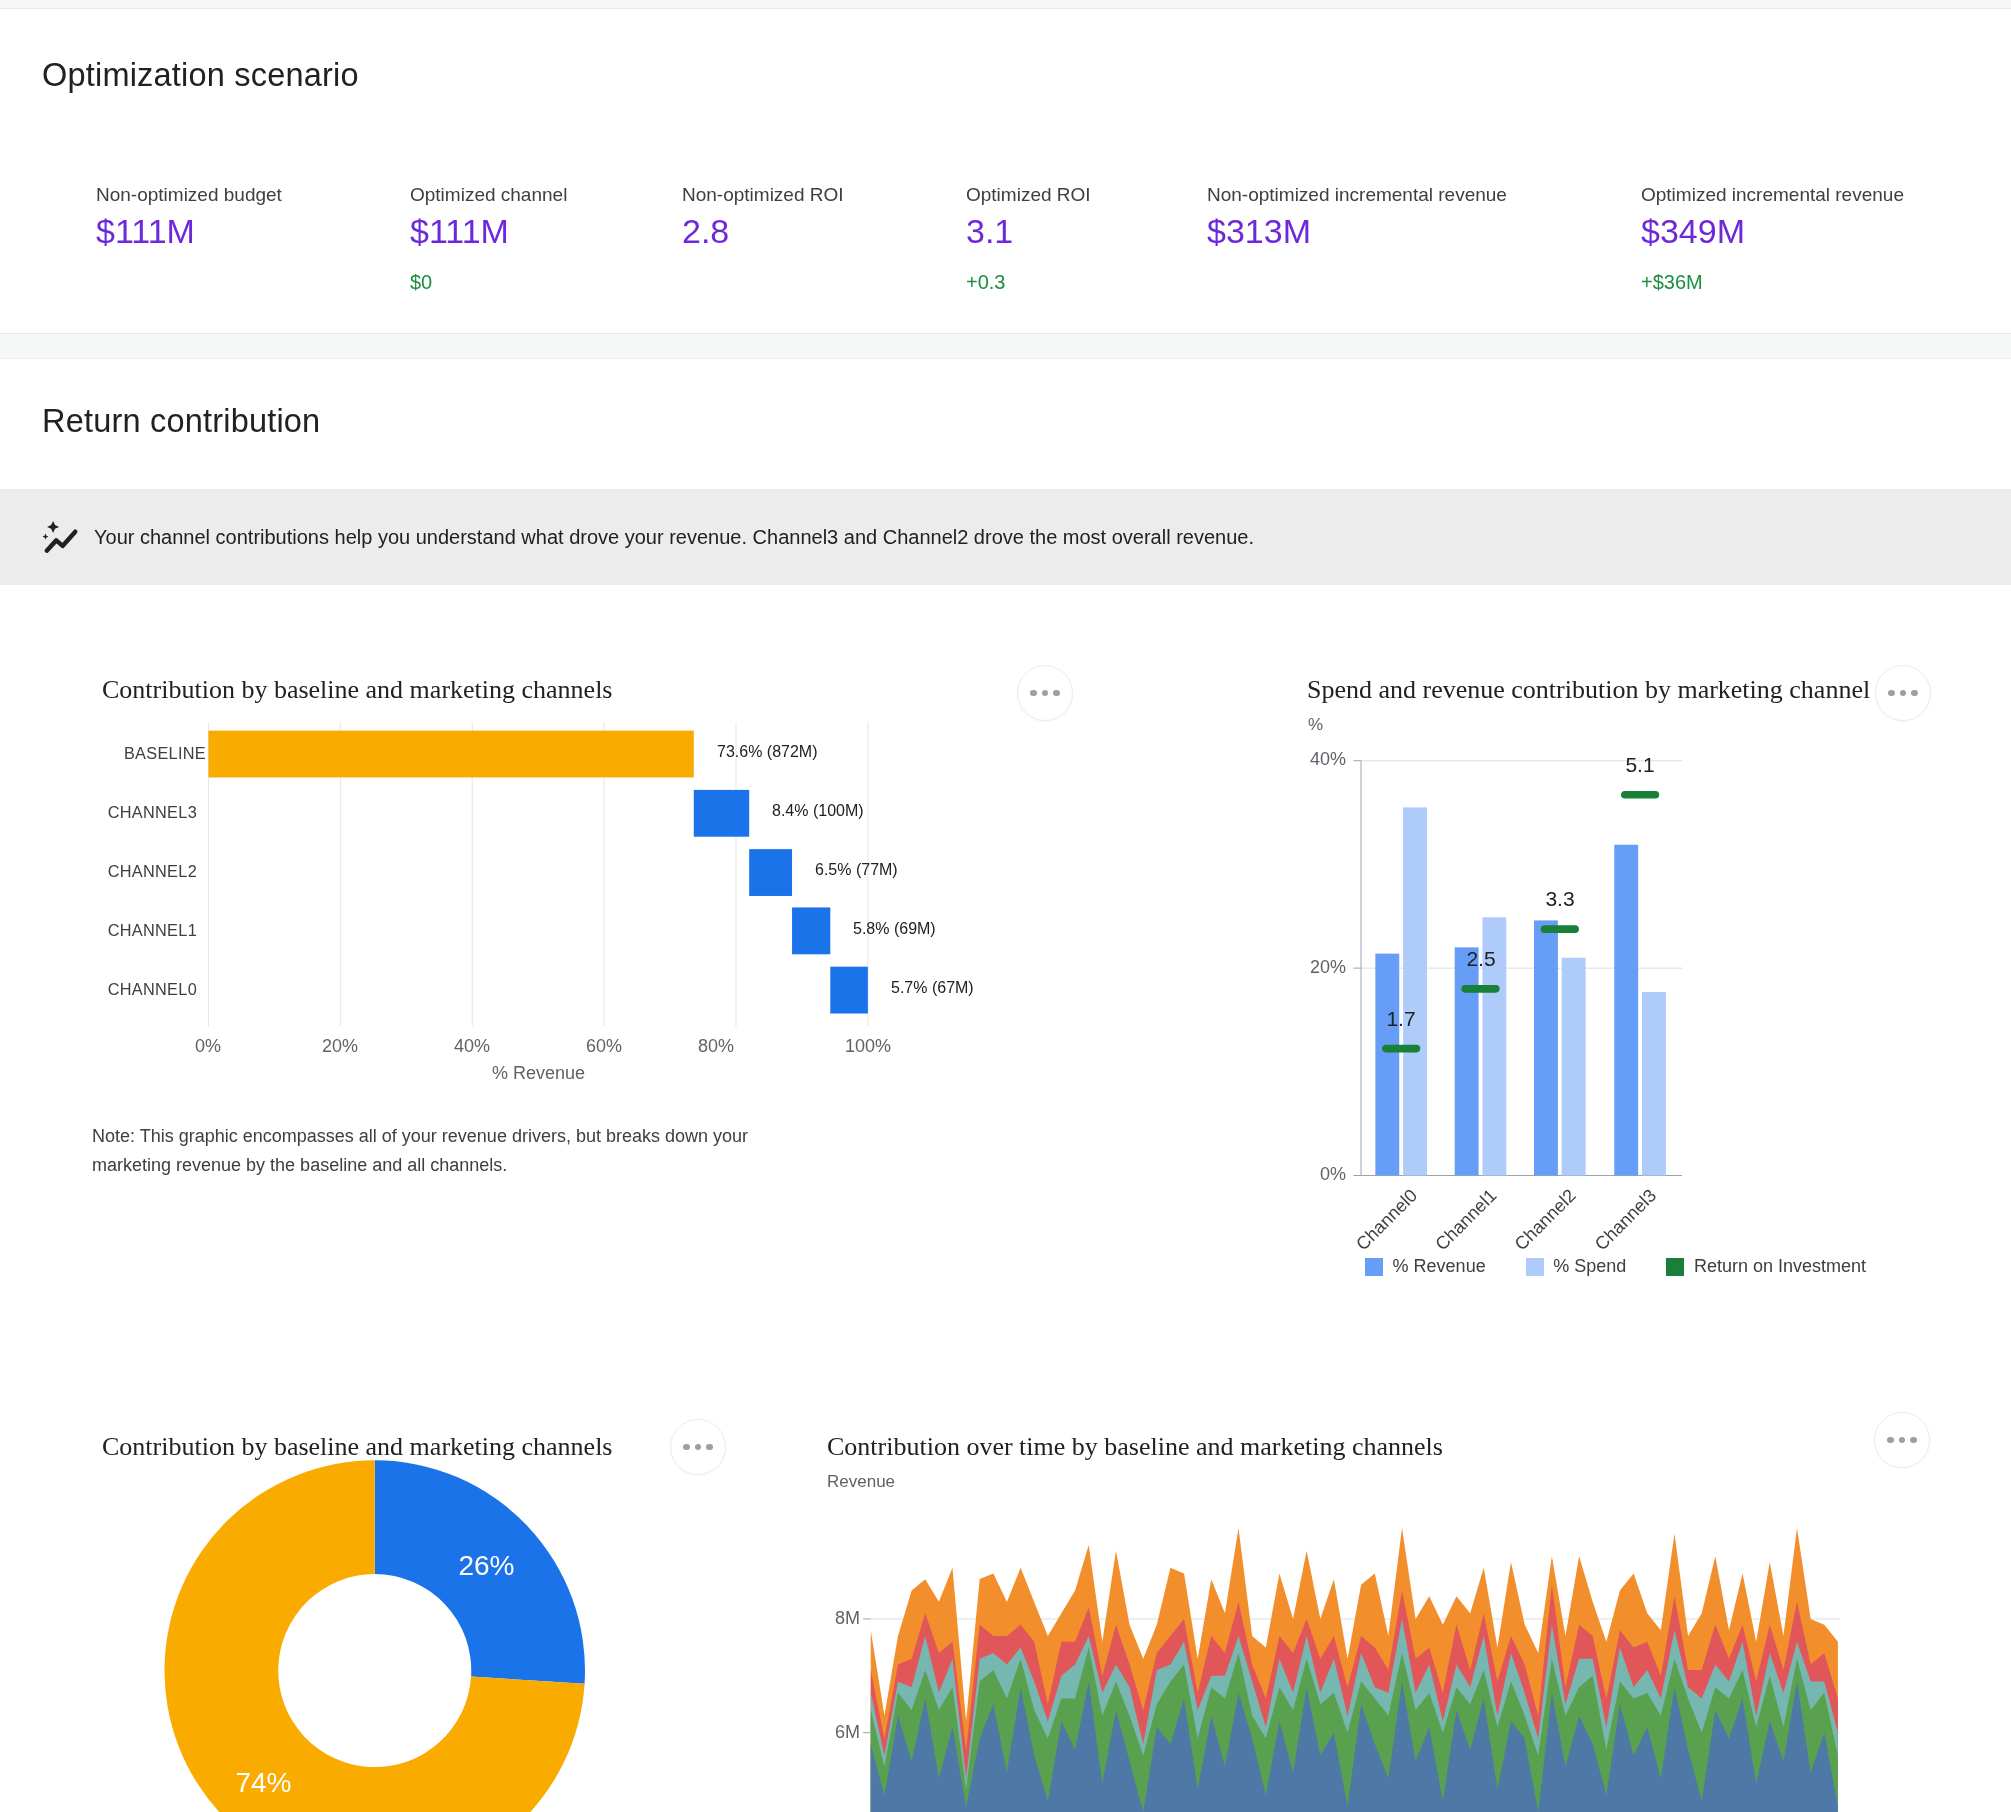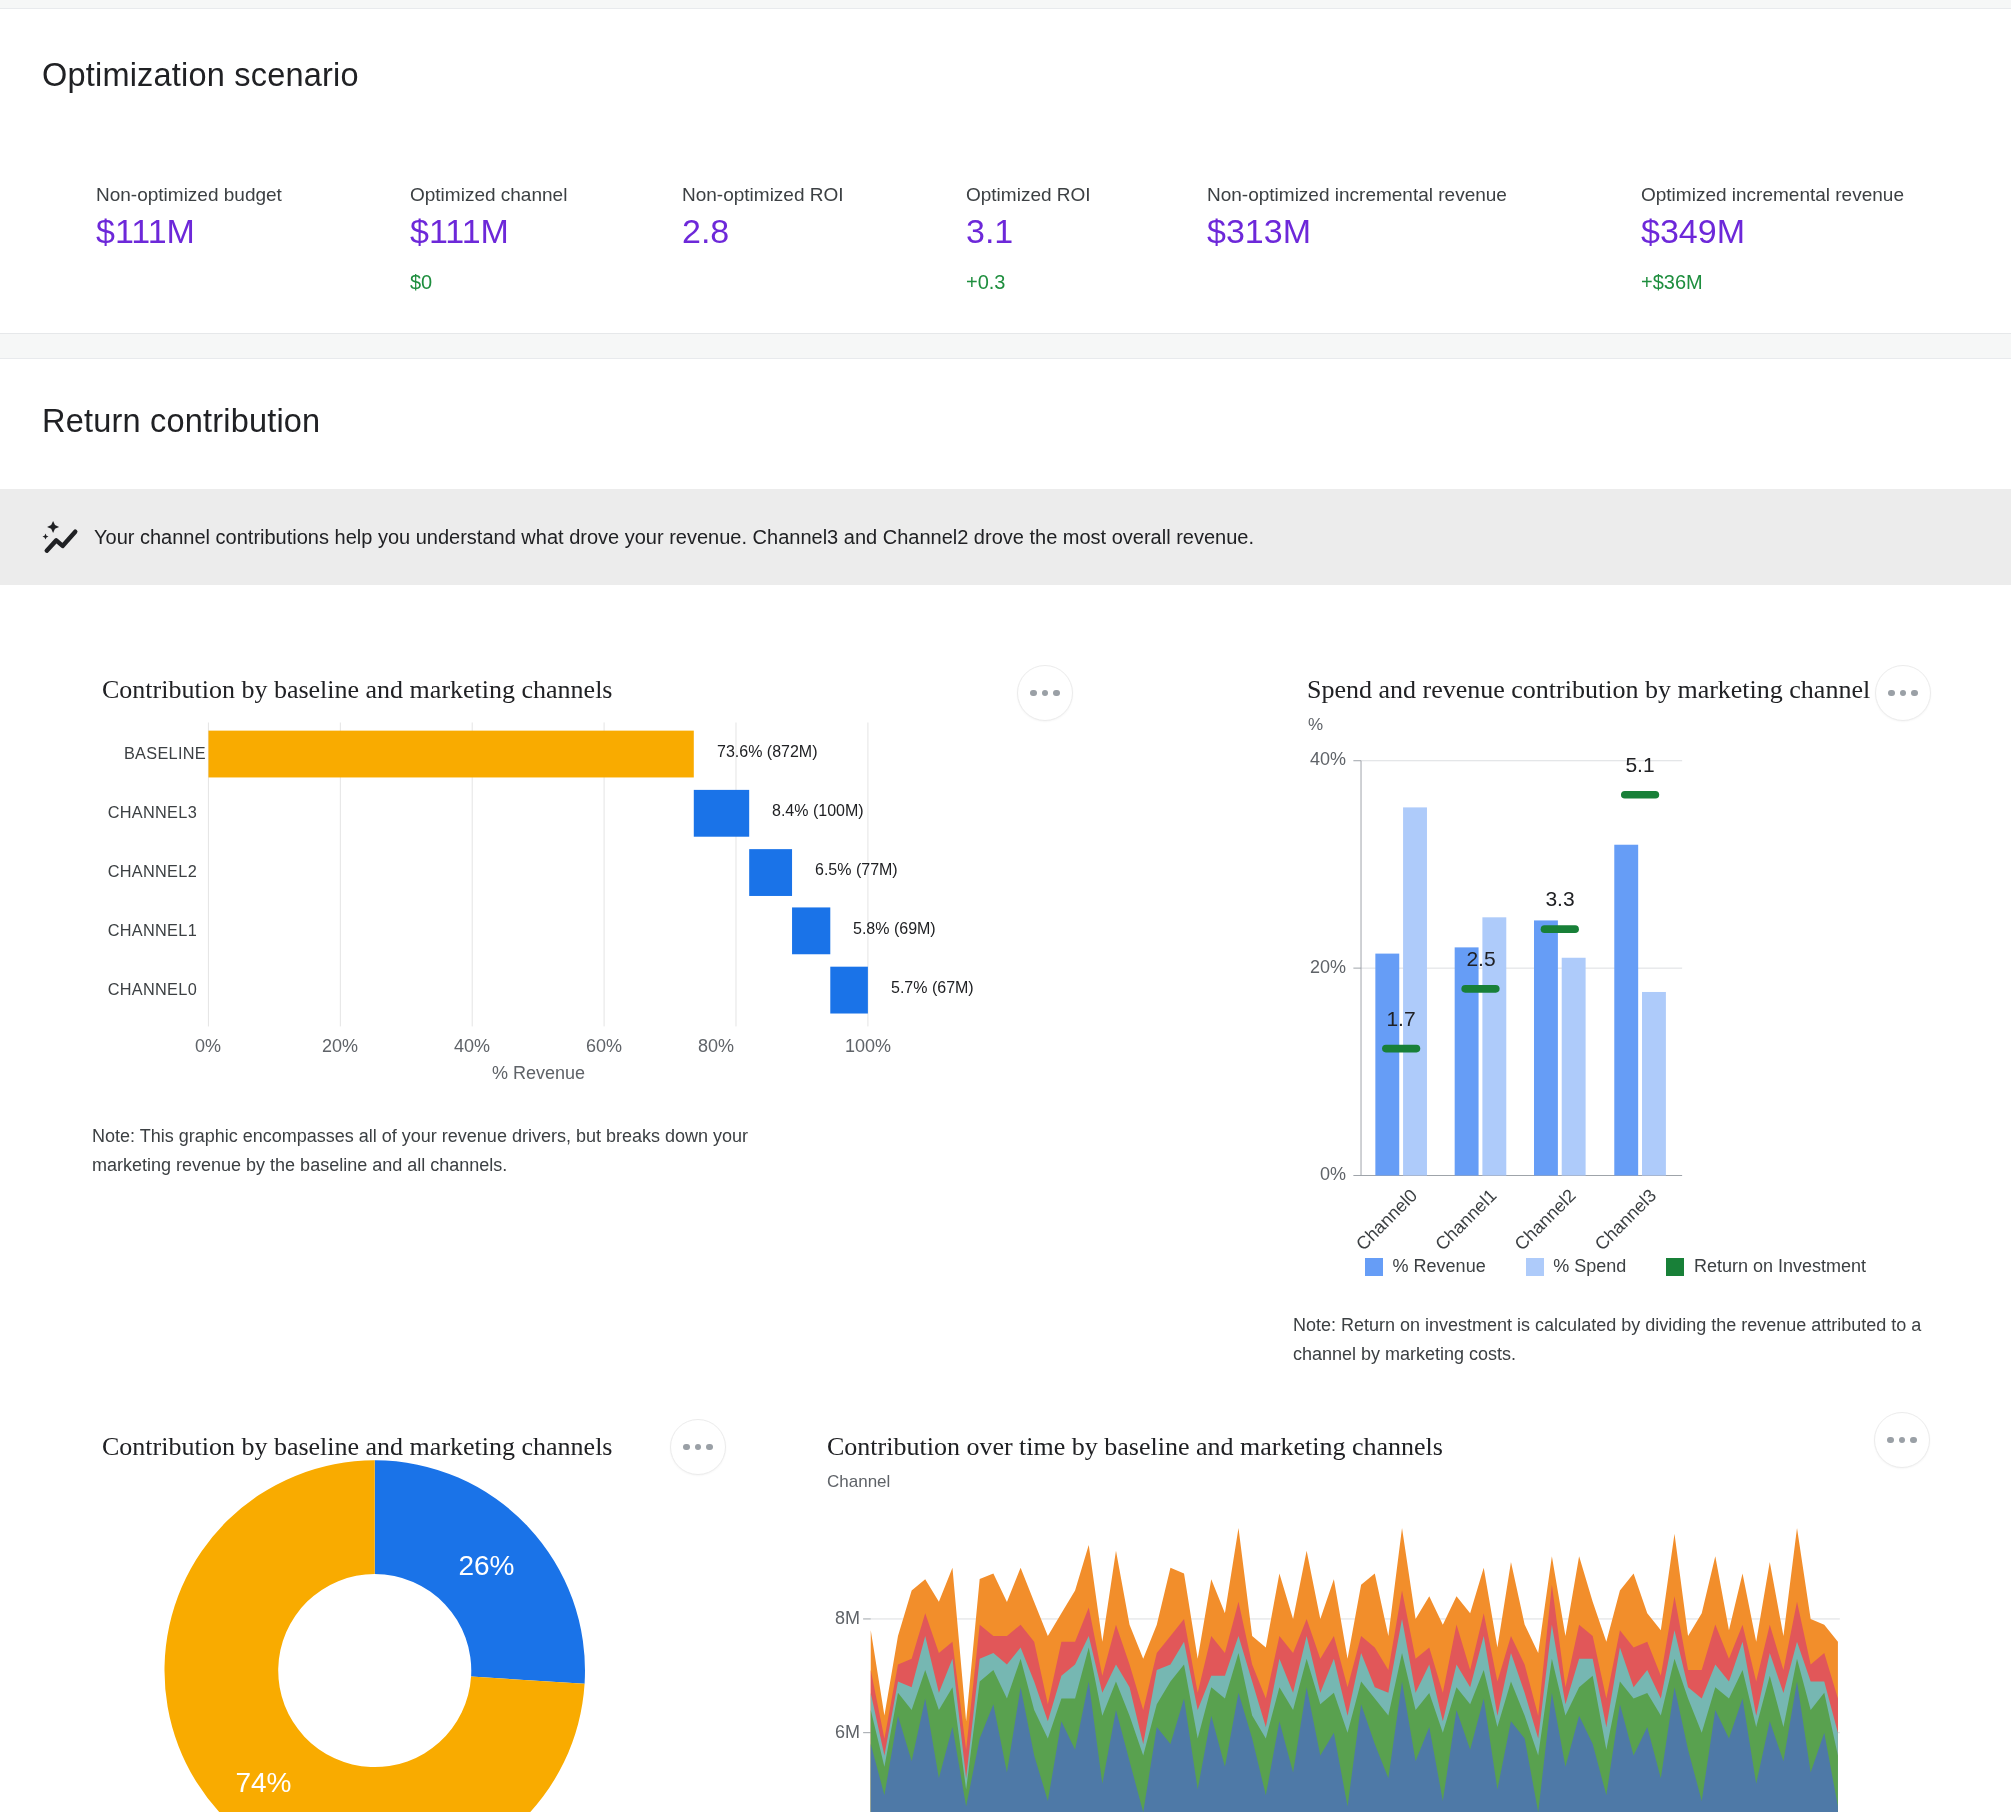--- a/index.html
+++ b/index.html
@@ -119,36 +119,35 @@
     <span class="legend-item">
       <span class="legend-swatch" style="background:#aecbfa;"></span>
       <span>% Spend</span>
     </span>
     <span class="legend-item">
       <span class="legend-swatch" style="background:#188038;"></span>
       <span>Return on Investment</span>
     </span>
   </div>
 
-  <div class="note" style="left:1293px;top:1311px;width:669px;">Note: Return on investment is calculated by dividing the revenue attributed to a channel by marketing costs.</div>
 
   <div class="chart-title" style="left:102px;top:1432px;">Contribution by baseline and marketing channels</div>
   <div class="menu-btn" style="left:670px;top:1419px;">
     <i></i>
       <i></i>
       <i></i>
   </div>
 
   <div class="chart-title" style="left:827px;top:1432px;">Contribution over time by baseline and marketing channels</div>
   <div class="menu-btn" style="left:1874px;top:1412px;">
     <i></i>
       <i></i>
       <i></i>
   </div>
-  <div class="axis-sub" style="left:827px;top:1472px;">Channel</div>
+  <div class="axis-sub" style="left:827px;top:1472px;">Revenue</div>
 
   <svg id="chart-layer" width="2011" height="1812" viewBox="0 0 2104 1896">
       <line x1="218" y1="756" x2="218" y2="1074" stroke="#e3e3e3" stroke-width="1"></line>
       <line x1="356" y1="756" x2="356" y2="1074" stroke="#e3e3e3" stroke-width="1"></line>
       <line x1="494" y1="756" x2="494" y2="1074" stroke="#e3e3e3" stroke-width="1"></line>
       <line x1="632" y1="756" x2="632" y2="1074" stroke="#e3e3e3" stroke-width="1"></line>
       <line x1="770" y1="756" x2="770" y2="1074" stroke="#e3e3e3" stroke-width="1"></line>
       <line x1="908" y1="756" x2="908" y2="1074" stroke="#e3e3e3" stroke-width="1"></line>
       <rect x="218" y="764.5" width="507.8399999999999" height="49" fill="#f9ab00"></rect>
       <rect x="725.8399999999999" y="826.5" width="57.96" height="49" fill="#1a73e8"></rect>

